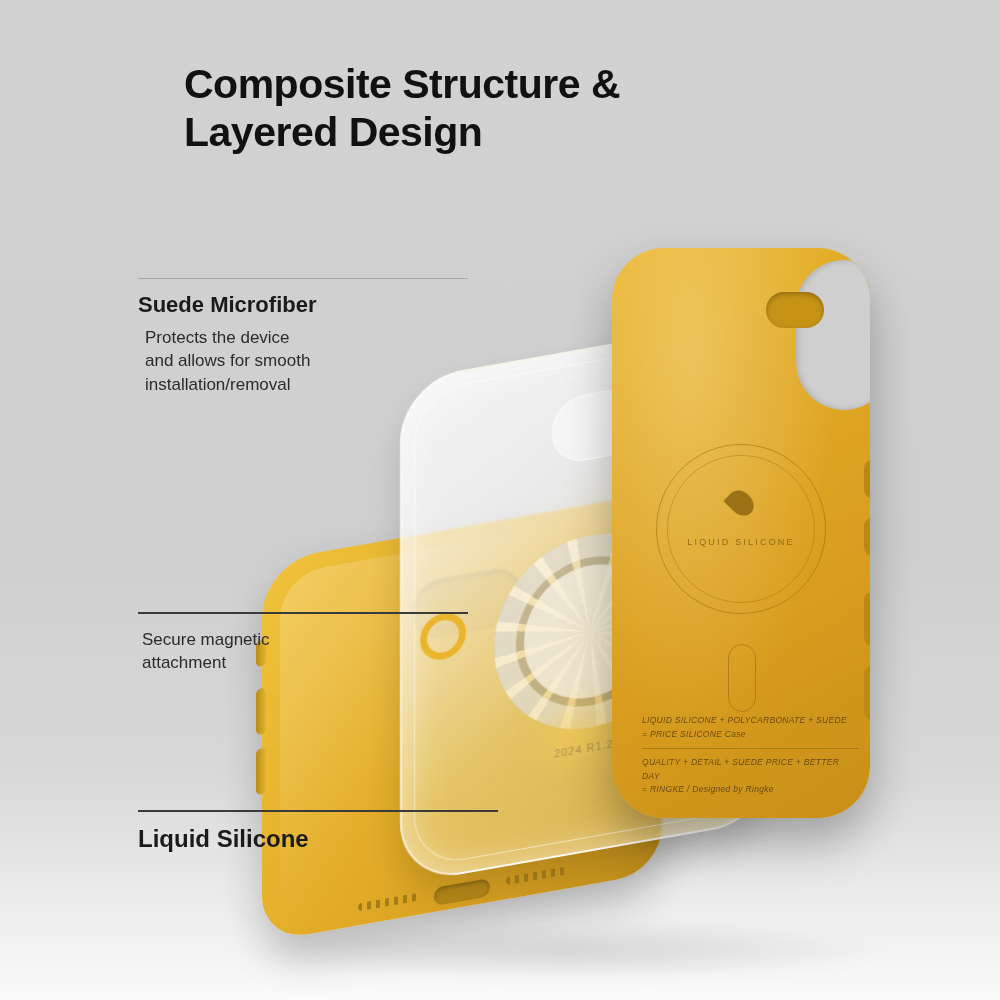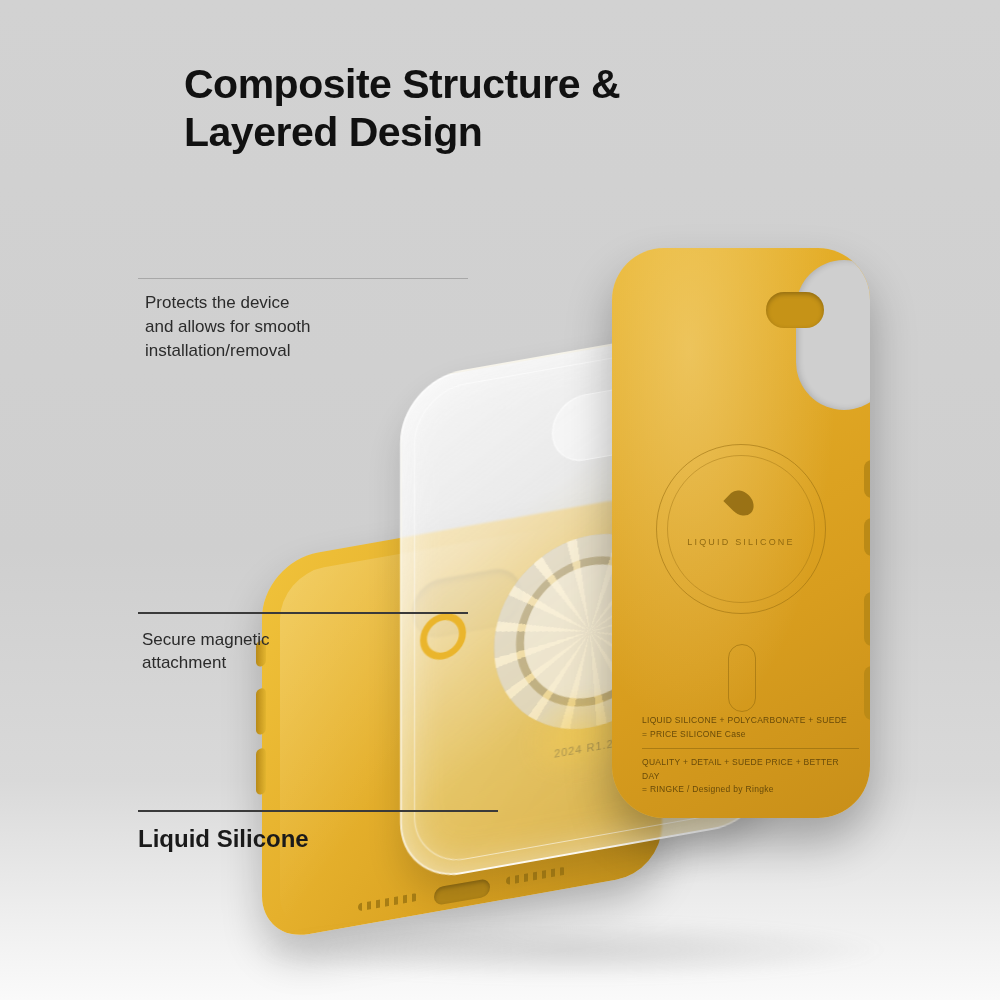--- a/index.html
+++ b/index.html
@@ -309,20 +309,21 @@
     height: 66px;
     border-radius: 14px;
     border: 1.5px solid rgba(150,108,14,0.6);
   }
   .suede-text {
     position: absolute;
     left: 30px;
     right: 11px;
     top: 466px;
     color: rgba(95,68,8,0.92);
+    font-style: italic;
   }
   .suede-text .line {
     font-size: 8.5px;
     line-height: 1.6;
     letter-spacing: 0.3px;
   }
   .suede-text .sep {
     height: 1px;
     background: rgba(120,88,12,0.45);
     margin: 7px 0;
@@ -390,20 +391,21 @@
         <div class="line">QUALITY + DETAIL + SUEDE PRICE + BETTER DAY</div>
         <div class="line">= RINGKE / Designed by Ringke</div>
       </div>
     </div>
 
     <div class="floor-reflection"></div>
   </div>
 
   <div class="feature" id="feature-0">
     <div class="rule"></div>
+    <h3>Suede Microfiber</h3>
     <p>Protects the device
 and allows for smooth
 installation/removal</p>
   </div>
 
 
   <div class="feature" id="feature-2">
     <div class="rule"></div>
     <p>Secure magnetic
 attachment</p>

